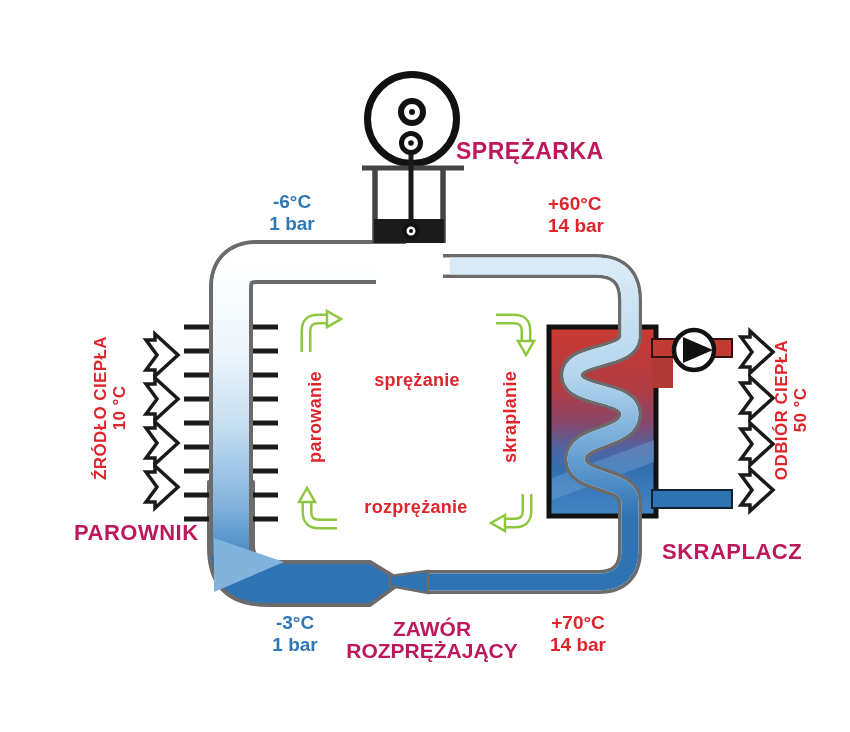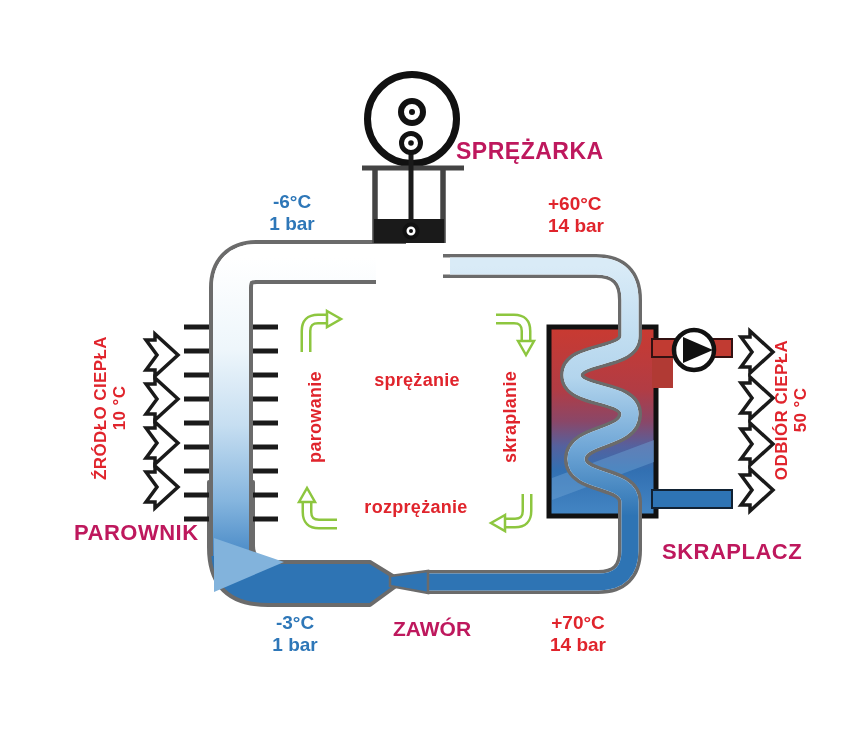--- a/index.html
+++ b/index.html
@@ -156,21 +156,21 @@
 <div class="lbl red side rot" style="left:27px;top:387px;width:170px;height:42px;"><span>ŹRÓDŁO CIEPŁA</span><br><span>10 °C</span></div>
 
 <div class="lbl red side rot" style="left:713px;top:389px;width:160px;height:42px;"><span>ODBIÓR CIEPŁA</span><br><span>50 °C</span></div>
 
 <div class="lbl green" style="left:662px;top:540px;font-size:22px;letter-spacing:.5px;">SKRAPLACZ</div>
 
 <div class="lbl green" style="left:74px;top:521px;font-size:22px;letter-spacing:.5px;">PAROWNIK</div>
 
 <div class="lbl blue state" style="left:260px;top:612px;width:70px;"><span>-3°C</span><br><span>1 bar</span></div>
 
-<div class="lbl green ctr" style="left:342px;top:612px;width:180px;font-size:21px;line-height:22px;margin-top:6px;"><span>ZAWÓR</span><br></div>
+<div class="lbl green ctr" style="left:342px;top:612px;width:180px;font-size:21px;line-height:22px;margin-top:6px;"><span>ZAWÓR</span><br><span>ROZPRĘŻAJĄCY</span></div>
 
 <div class="lbl red state" style="left:543px;top:612px;width:70px;"><span>+70°C</span><br><span>14 bar</span></div>
 
 <div class="lbl red proc ctr" style="left:357px;top:325px;width:120px;margin-top:45px;">sprężanie</div>
 
 <div class="lbl red proc ctr rot" style="left:451px;top:406px;width:120px;height:22px;">skraplanie</div>
 
 <div class="lbl red proc ctr" style="left:346px;top:497px;width:140px;">rozprężanie</div>
 
 <div class="lbl red proc ctr rot" style="left:256px;top:406px;width:120px;height:22px;">parowanie</div>

